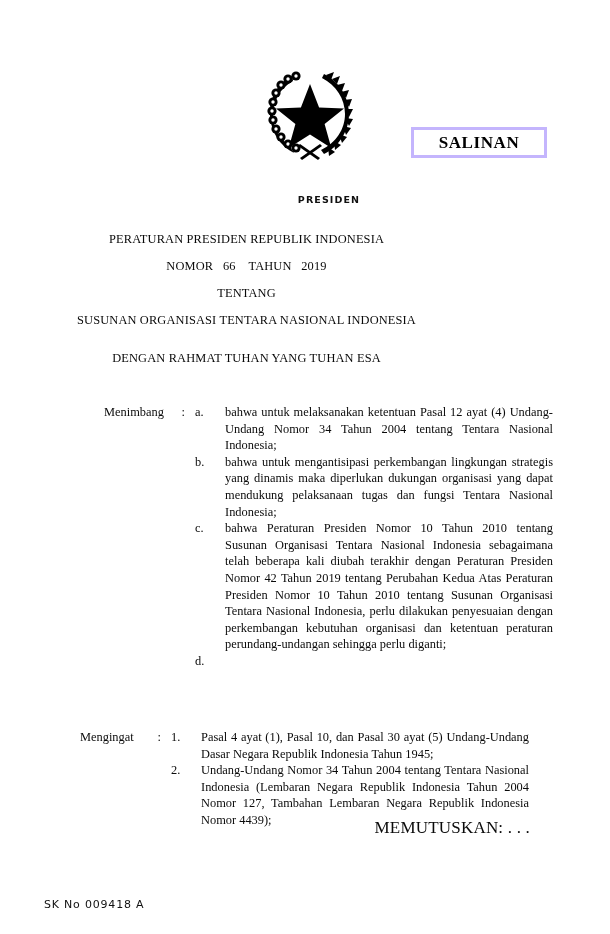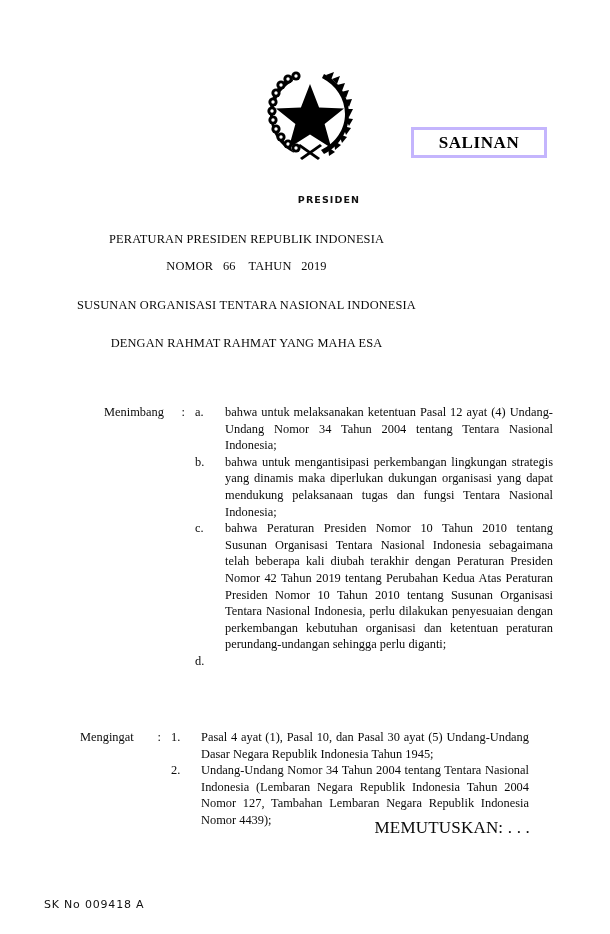--- a/index.html
+++ b/index.html
@@ -232,24 +232,25 @@
 
   <div class="salinan-box">
     <span>SALINAN</span>
   </div>
 
   <div class="titleblock">
     <div class="t">PERATURAN PRESIDEN REPUBLIK INDONESIA</div>
     <div class="sp-12"></div>
     <div class="t">NOMOR   66    TAHUN   2019</div>
     <div class="sp-12"></div>
+    <div class="t">TENTANG</div>
     <div class="sp-12"></div>
     <div class="t">SUSUNAN ORGANISASI TENTARA NASIONAL INDONESIA</div>
     <div class="sp-22"></div>
-    <div class="t">DENGAN RAHMAT RAHMAT YANG MAHA ESA</div>
+    <div class="t">DENGAN RAHMAT TUHAN YANG TUHAN ESA</div>
     <div class="sp-22"></div>
   </div>
 
   <div class="clause" style="top:404px;margin-left:24px;">
 
     <div class="row">
       <div class="label">
         <span>Menimbang</span>
         <span class="colon">:</span>
       </div>

